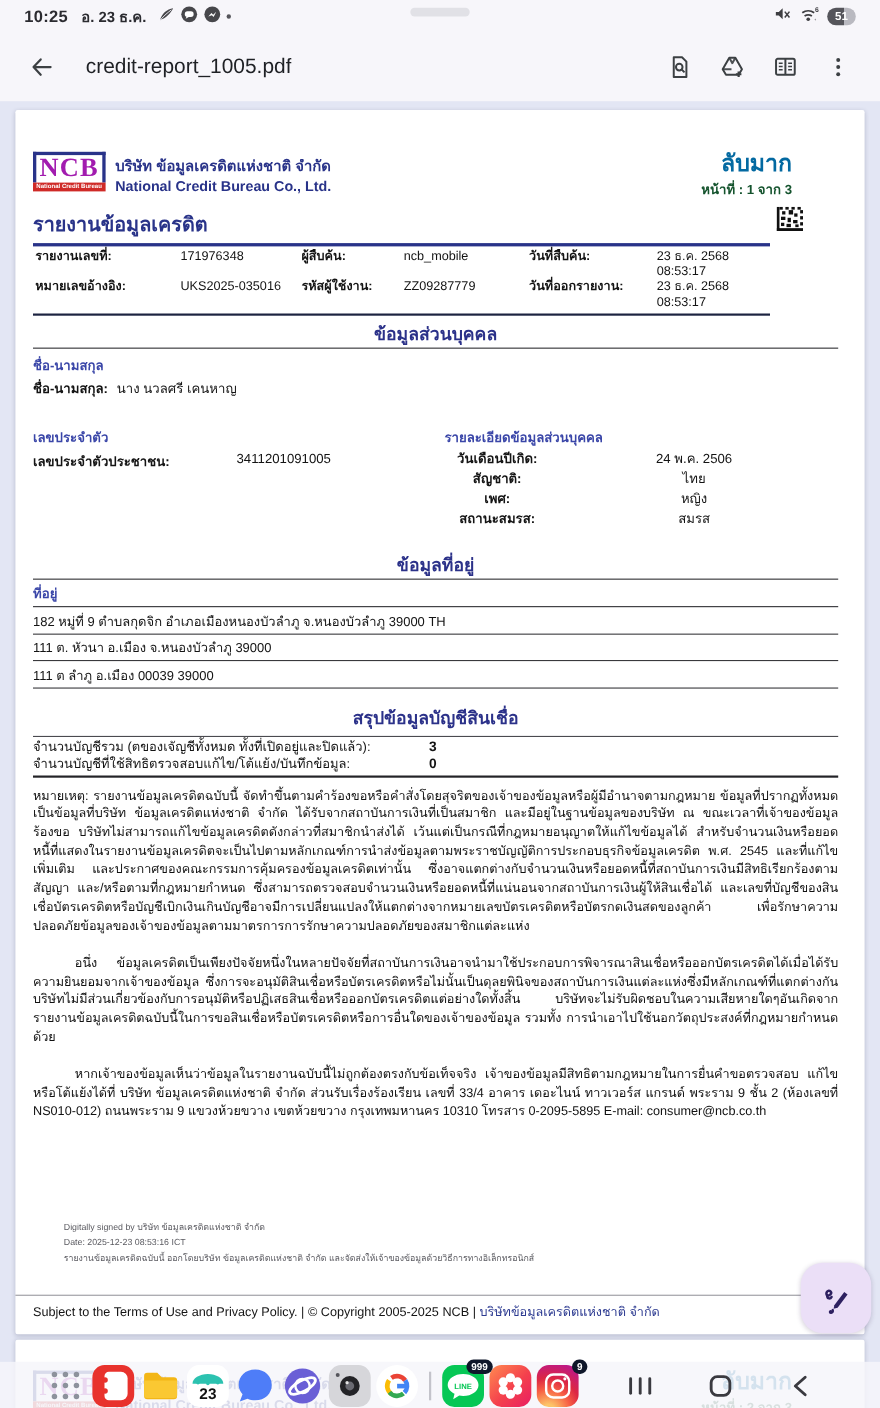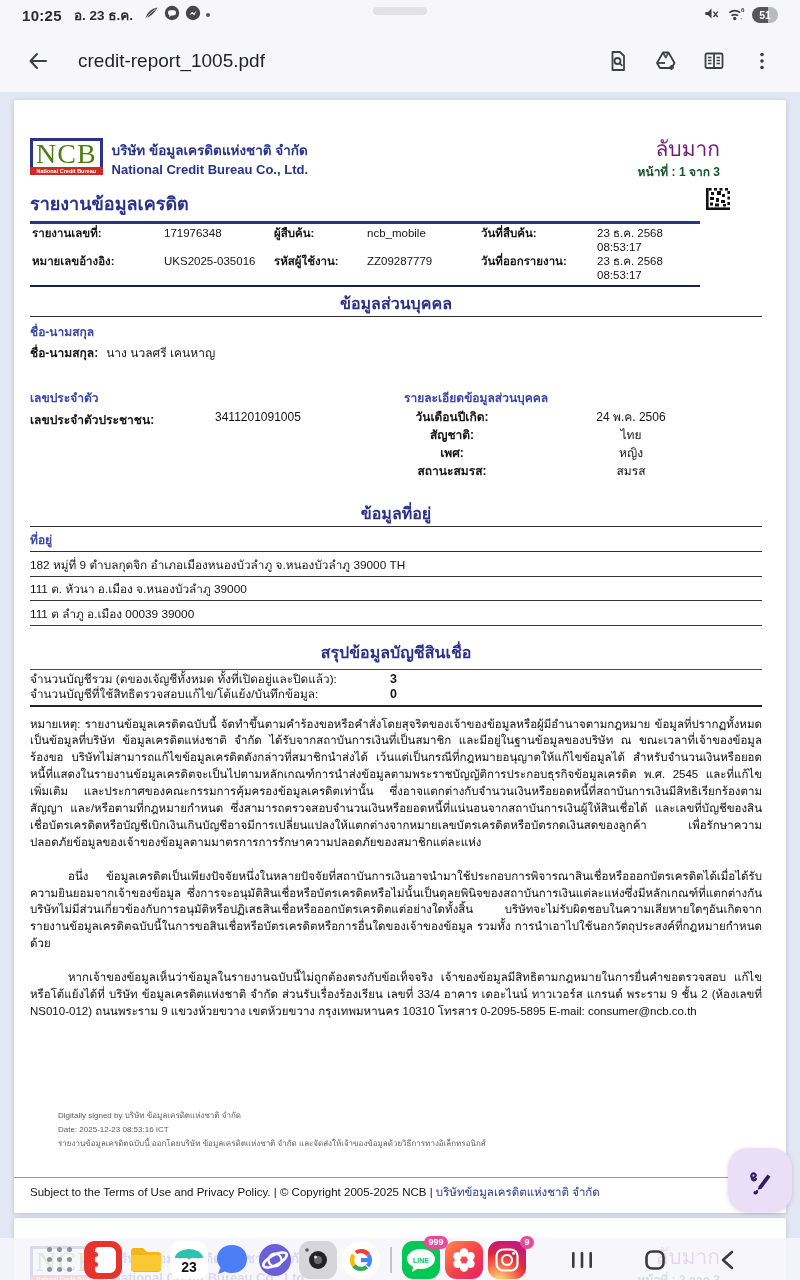--- a/index.html
+++ b/index.html
@@ -25,27 +25,27 @@
   
   .viewer { position:absolute; top:92px; left:0; width:800px; height:1188px; background:#e3e6f4; }
   .page { position:absolute; left:14px; width:772px; background:#fff; box-shadow:0 1px 4px rgba(40,45,80,.22); border-radius:2px; }
   .page1 { top:8px; height:1113px; }
   .page2 { top:1126px; height:70px; overflow:hidden; }
 
   
   .doc { position:relative; height:100%; padding:38px 24px 0 16px; display:flex; flex-direction:column; color:#141414; }
   .doc-header { display:flex; align-items:flex-start; }
   .logo { border:3px solid #293389; border-bottom:none; padding:0 3px; }
-  .logo-ncb { font-family:"Liberation Serif", serif; font-weight:normal; font-size:28px; line-height:25px; color:#4d7c0f; letter-spacing:1px; }
+  .logo-ncb { font-family:"Liberation Serif", serif; font-weight:bold; font-size:24px; line-height:25px; color:#a21caf; letter-spacing:1px; }
   .logo-cap { background:#cf2a27; color:#fff; font-size:5.5px; font-weight:bold; text-align:center; padding:1px 2px; white-space:nowrap; }
   .company { margin-left:9px; padding-top:1px; }
   .company-th { font-size:13.5px; font-weight:bold; color:#293389; }
   .company-en { font-size:13px; font-weight:bold; color:#293389; margin-top:1px; }
   .header-right { margin-left:auto; text-align:right; margin-right:42px; }
-  .confidential { color:#701a75; font-size:21px; font-weight:normal; line-height:22px; }
+  .confidential { color:#0369a1; font-size:21px; font-weight:bold; line-height:22px; }
   .page-num { font-size:12px; font-weight:bold; color:#14532d; margin-top:2px; }
 
   .report-title { font-size:18px; font-weight:bold; color:#293389; margin-top:8px; }
   .info-table { border-top:3px solid #293389; border-bottom:2px solid #1c2340; margin-top:3px; margin-right:62px; padding:2px 0 3px; }
   .info-row { display:grid; grid-template-columns:132px 110px 93px 114px 116px auto; font-size:11.5px; line-height:14px; padding:0 2px; }
   .info-row b { font-weight:bold; }
   .dmx { position:absolute; left:692px; top:88px; }
 
   .section-title { text-align:center; font-size:16px; font-weight:bold; color:#2b3189; margin-top:4px; }
   .rule { border-bottom:1.5px solid #2f2f33; }
@@ -78,21 +78,21 @@
   .p2-head { display:flex; padding:28px 24px 0 16px; opacity:.85; }
 
   
   .fab { position:absolute; left:728px; top:1148px; width:64px; height:64px; border:none; border-radius:20px; background:#ebdff7; display:flex; align-items:center; justify-content:center; cursor:pointer; z-index:40; box-shadow:0 1px 4px rgba(60,40,90,.18); }
 
   
   .taskbar { position:absolute; left:0; top:1238px; width:800px; height:42px; background:rgba(246,246,250,.84); z-index:50; }
   .tb-apps { position:absolute; left:40px; top:2px; display:flex; align-items:center; gap:3px; }
   .app { position:relative; width:40px; height:40px; display:flex; align-items:center; justify-content:center; cursor:pointer; }
   .sq { width:38px; height:38px; border-radius:11px; position:relative; display:flex; align-items:center; justify-content:center; overflow:hidden; }
-  .badge { position:absolute; top:-4px; right:-7px; background:#ec4899; color:#fff; font-size:9px; font-weight:bold; border-radius:8px; padding:1px 4px; line-height:11px; z-index:2; }
+  .badge { position:absolute; top:-4px; right:-7px; background:#0f172a; color:#fff; font-size:9px; font-weight:bold; border-radius:8px; padding:1px 4px; line-height:11px; z-index:2; }
   .tb-div { width:1.5px; height:26px; background:#c3c3ca; margin:0 6px; }
   .tb-nav { position:absolute; right:52px; top:2px; width:186px; height:40px; display:flex; align-items:center; justify-content:space-between; }
   .nav-btn { width:40px; height:40px; border:none; background:transparent; display:flex; align-items:center; justify-content:center; cursor:pointer; }
 
   
   .dotgrid { display:grid; grid-template-columns:repeat(3,6px); grid-template-rows:repeat(3,6px); gap:4px; }
   .dotgrid i { width:5px; height:5px; border-radius:50%; background:#8d929c; }
 </style>
 </head>
 <body>

